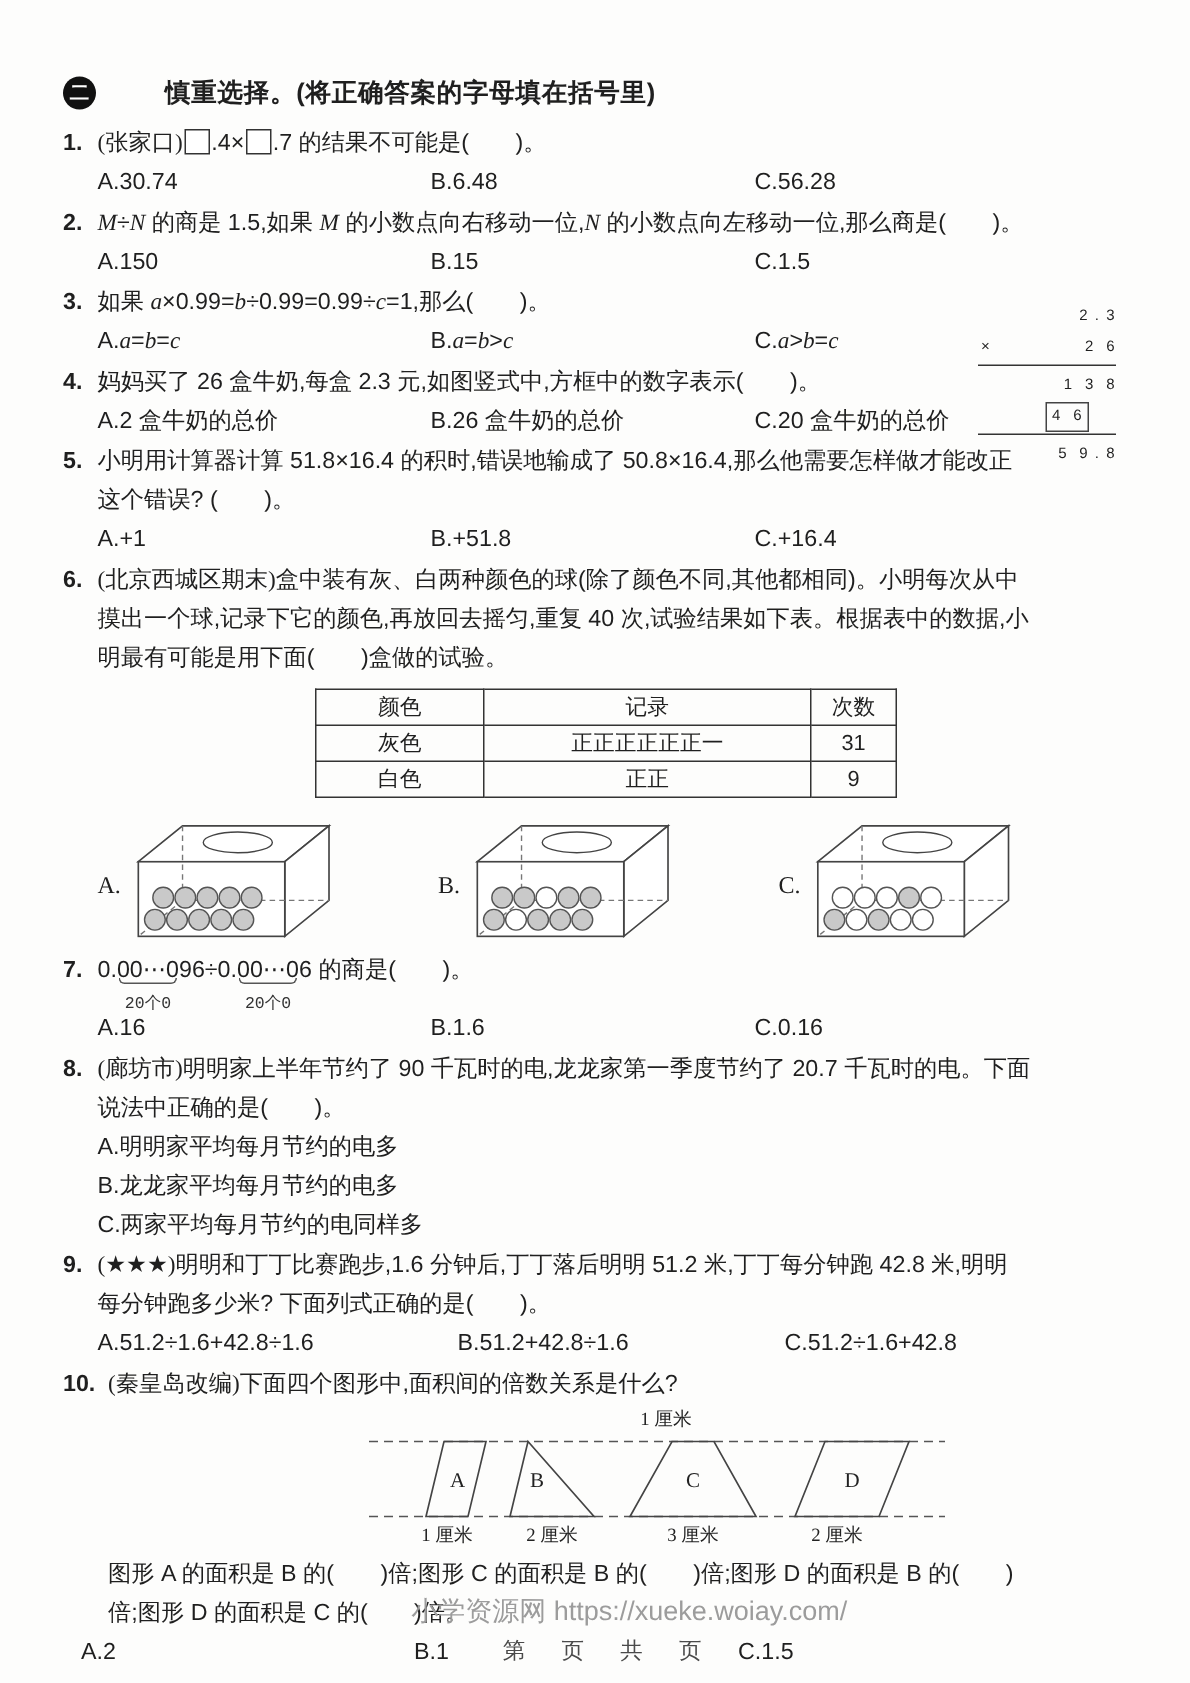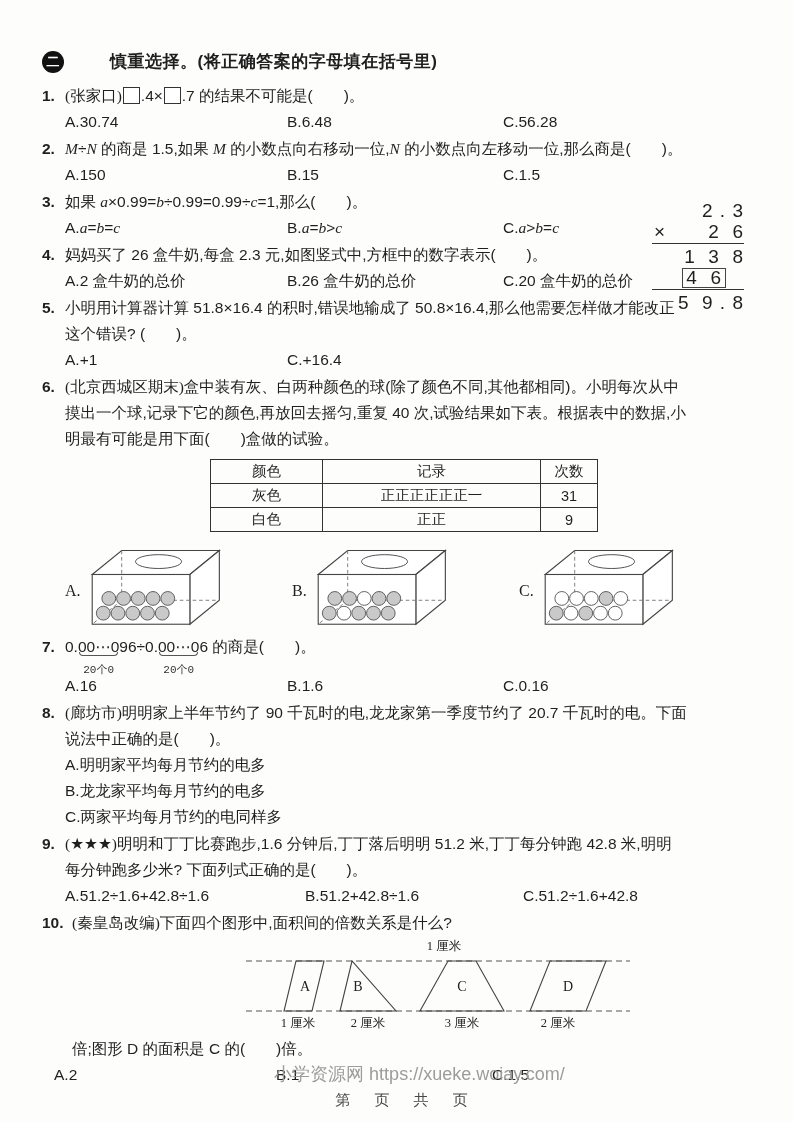--- a/index.html
+++ b/index.html
@@ -32,21 +32,21 @@
   .opts.stack { display:block; }
   .opt { white-space:nowrap; }
   .it { font-style:italic; font-family:"Liberation Serif", serif; }
   .src { font-family:"Liberation Serif", serif; }
 
   
   .sqbox { display:inline-block; width:17px; height:17px; border:1px solid #333;
            vertical-align:-3px; margin:0 1px; background:#fff; }
 
   
-  .vmult { position:absolute; left:652px; top:200px; width:92px; line-height:21px; font-size:19px; }
+  .vmult { position:absolute; left:652px; top:200px; width:92px; line-height:21px; font-size:10px; }
   .vrow { text-align:right; height:21px; letter-spacing:1px; white-space:pre; }
   .vtimes { float:left; margin-left:2px; }
   .vline { border-top:1.3px solid #333; margin:1px 0 2px 0; }
   .vboxed { display:inline-block; border:1px solid #444; padding:0 3px; line-height:18px; margin-right:18px; }
 
   
   table.tally { border-collapse:collapse; margin:7px 0 8px 168px; font-size:14.5px; }
   table.tally th, table.tally td {
     border:1.2px solid #333; text-align:center; font-weight:normal;
     height:24px; padding:0 6px;
@@ -151,20 +151,21 @@
   </div>
 
   <div class="q">
     <div class="qline">
       <span class="qnum">5.</span>
       <div class="stem">小明用计算器计算 51.8×16.4 的积时,错误地输成了 50.8×16.4,那么他需要怎样做才能改正</div>
     </div>
     <div class="cont">这个错误? (　　)。</div>
     <div class="opts">
       <div class="opt">A.+1</div>
+      <div class="opt">B.+51.8</div>
       <div class="opt">C.+16.4</div>
     </div>
   </div>
 
   <div class="q">
     <div class="qline">
       <span class="qnum">6.</span>
       <div class="stem">
         <span class="src">(北京西城区期末)</span><span>盒中装有灰、白两种颜色的球(除了颜色不同,其他都相同)。小明每次从中</span>
       </div>
@@ -330,20 +331,21 @@
         <text x="126" y="53" font-size="14" fill="#222" text-anchor="middle">B</text>
         <text x="230" y="53" font-size="14" fill="#222" text-anchor="middle">C</text>
         <text x="336" y="53" font-size="14" fill="#222" text-anchor="middle">D</text>
         <text x="66" y="89" font-size="12.5" fill="#222" text-anchor="middle">1 厘米</text>
         <text x="136" y="89" font-size="12.5" fill="#222" text-anchor="middle">2 厘米</text>
         <text x="230" y="89" font-size="12.5" fill="#222" text-anchor="middle">3 厘米</text>
         <text x="326" y="89" font-size="12.5" fill="#222" text-anchor="middle">2 厘米</text>
       </svg>
     </div>
 
+    <div class="cont w">图形 A 的面积是 B 的(　　)倍;图形 C 的面积是 B 的(　　)倍;图形 D 的面积是 B 的(　　)</div>
     <div class="cont w">倍;图形 D 的面积是 C 的(　　)倍。</div>
     <div class="opts" style="margin-left:12px;">
       <div class="opt">A.2</div>
       <div class="opt">B.1</div>
       <div class="opt">C.1.5</div>
     </div>
   </div>
 
   <div class="footer">
     <div class="site">小学资源网 https://xueke.woiay.com/</div>

